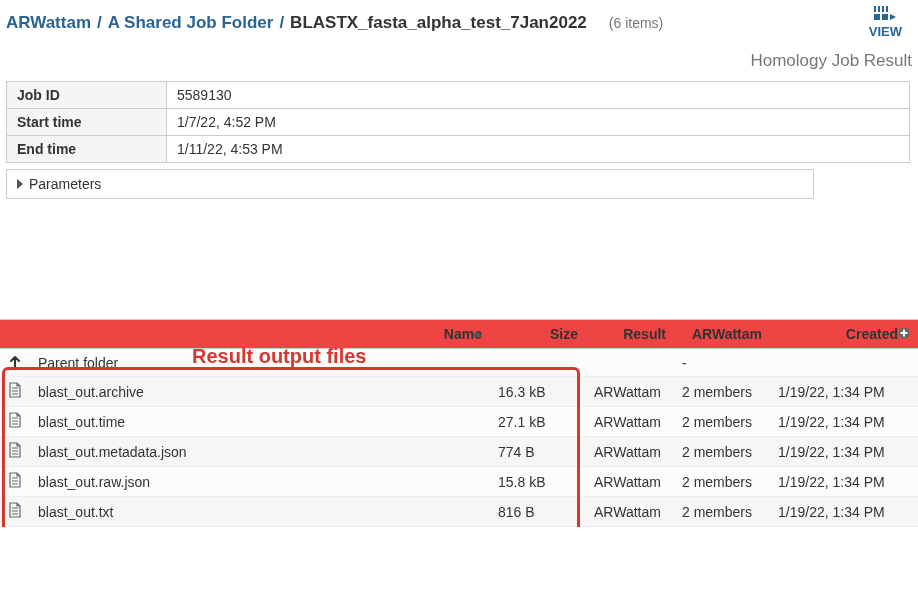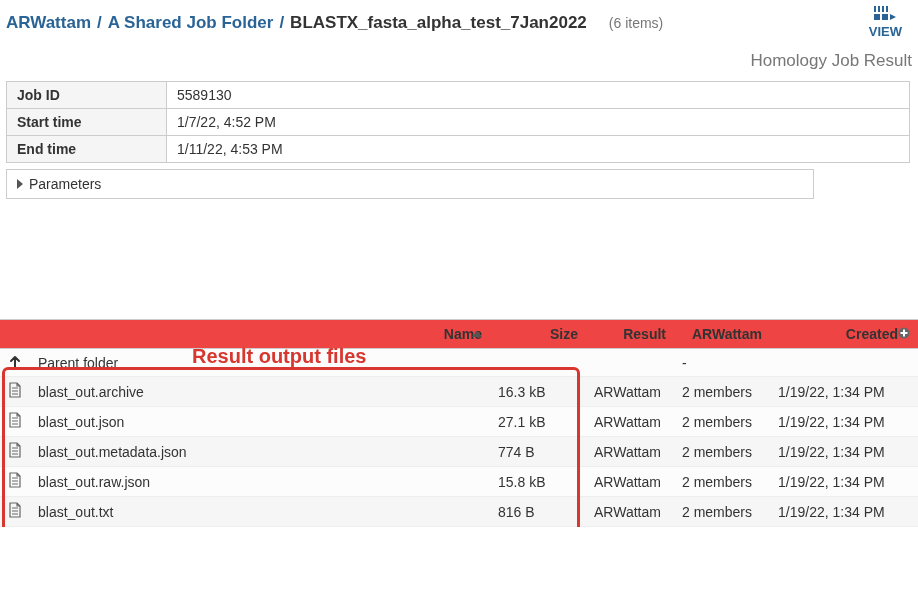--- a/index.html
+++ b/index.html
@@ -245,21 +245,21 @@
           <td>2 members</td>
           <td>1/19/22, 1:34 PM</td>
         </tr>
         <tr>
           <td class="iconcell"><svg class="file-icon" width="14" height="16" viewBox="0 0 14 16">
               <path d="M2 1 H9 L12 4 V15 H2 Z M9 1 V4 H12" stroke="#666" stroke-width="1.2" fill="none"></path>
               <line x1="4" y1="6" x2="10" y2="6" stroke="#666" stroke-width="1"></line>
               <line x1="4" y1="9" x2="10" y2="9" stroke="#666" stroke-width="1"></line>
               <line x1="4" y1="12" x2="10" y2="12" stroke="#666" stroke-width="1"></line>
             </svg></td>
-          <td>blast_out.json</td>
+          <td>blast_out.time</td>
           <td>27.1 kB</td>
           <td>ARWattam</td>
           <td>2 members</td>
           <td>1/19/22, 1:34 PM</td>
         </tr>
         <tr>
           <td class="iconcell"><svg class="file-icon" width="14" height="16" viewBox="0 0 14 16">
               <path d="M2 1 H9 L12 4 V15 H2 Z M9 1 V4 H12" stroke="#666" stroke-width="1.2" fill="none"></path>
               <line x1="4" y1="6" x2="10" y2="6" stroke="#666" stroke-width="1"></line>
               <line x1="4" y1="9" x2="10" y2="9" stroke="#666" stroke-width="1"></line>

